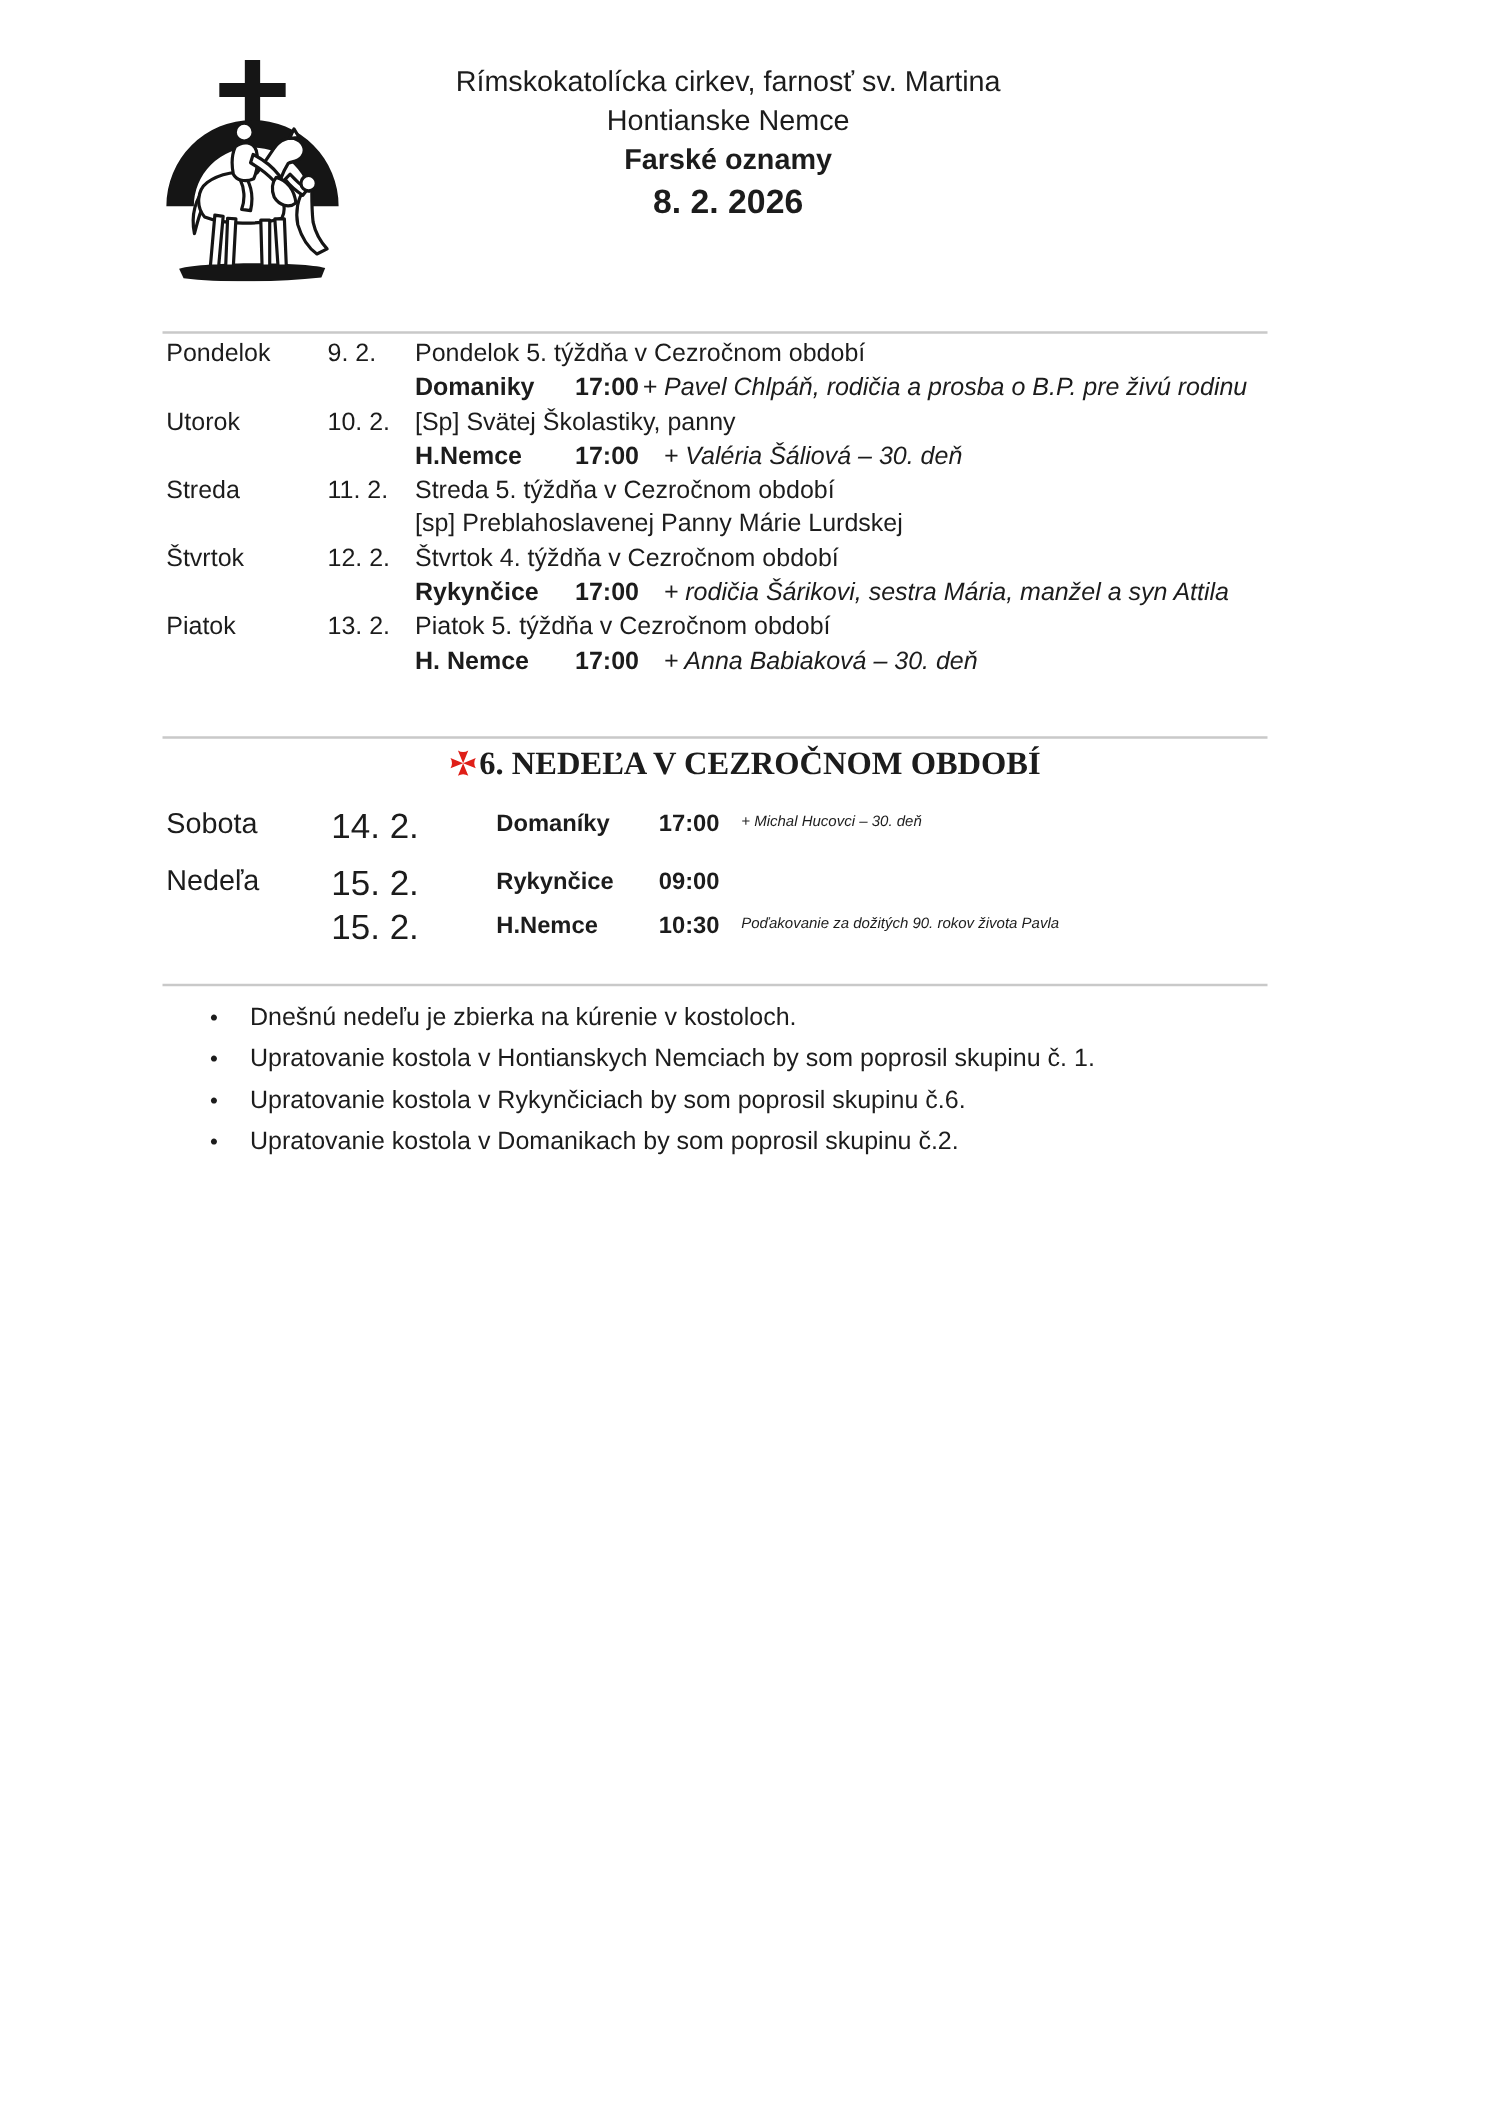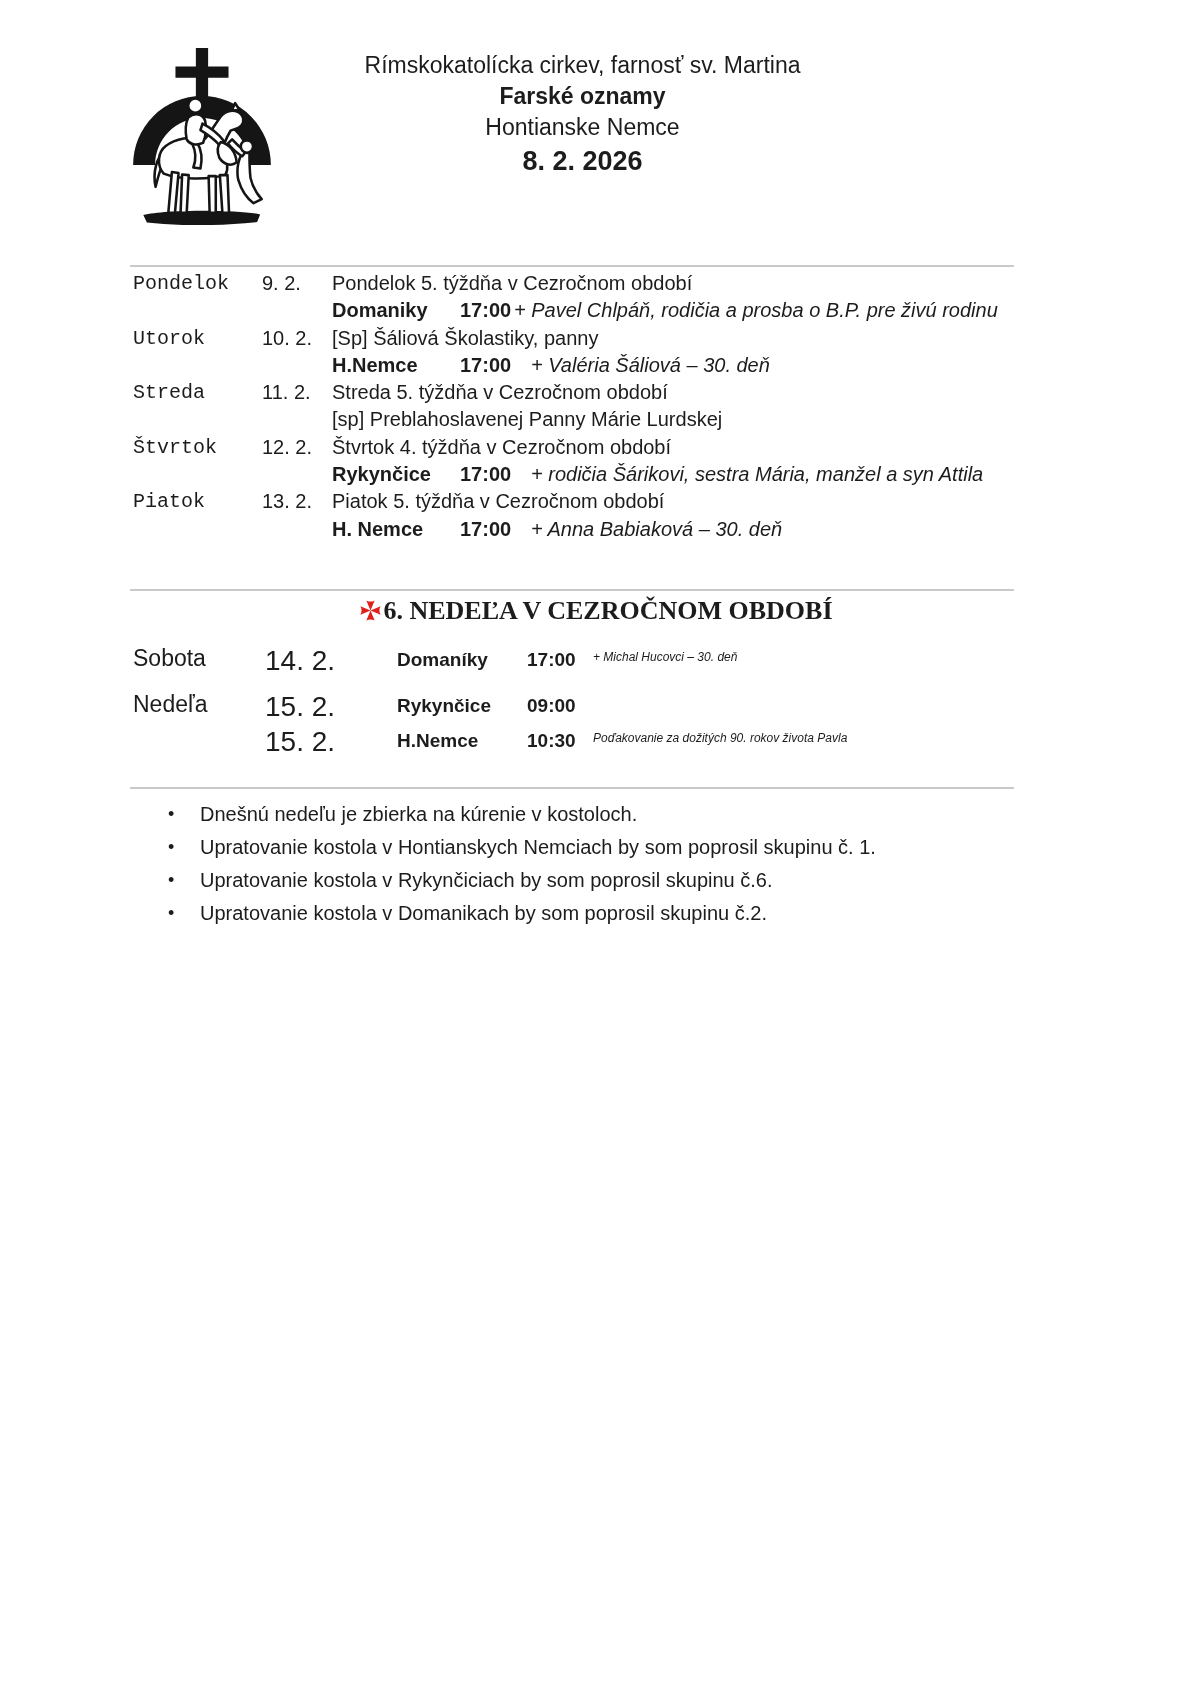--- a/index.html
+++ b/index.html
@@ -20,21 +20,21 @@
   .header-line.bold{font-weight:bold;}
   .header-date{font-size:27px;line-height:36px;font-weight:bold;}
   
   .rule{position:absolute;left:130px;width:932px;height:2px;background:var(--rule);}
   .rule-1{top:265px;}
   .rule-2{top:589px;}
   .rule-3{top:787px;}
   
   .weekday{position:absolute;left:133px;top:272px;font-size:20px;}
   .sline{position:relative;height:27.3px;white-space:nowrap;}
-  .s-day{position:absolute;left:0;top:0;font-family:Liberation Mono, monospace;}
+  .s-day{position:absolute;left:0;top:0;}
   .s-date{position:absolute;left:129px;top:0;}
   .s-feast,.s-note{position:absolute;left:199px;top:0;}
   .s-place{position:absolute;left:199px;top:0;font-weight:bold;}
   .s-time{position:absolute;left:327px;top:0;font-weight:bold;}
   .s-int{position:absolute;left:398px;top:0;font-style:italic;}
   .s-int.tight{left:381px;}
   
   .sunday-head{
     position:absolute;left:130px;top:596px;width:932px;text-align:center;
     font-family:"Liberation Serif",serif;font-weight:bold;font-size:26px;white-space:nowrap;
@@ -82,42 +82,42 @@
         <path d="M182 188 C199 192 211 208 213 228 C202 237 187 232 179 219 C174 207 176 195 182 188 Z"></path>
         <path d="M226 208 C216 220 212 242 216 262 C222 282 232 298 246 308 L262 300 C251 288 243 272 240 258 C238 240 238 222 238 210 Z"></path>
         <path d="M224 216 C214 210 203 200 196 191 L204 183 C212 192 222 201 231 207 Z"></path>
         <circle cx="233" cy="197" r="12"></circle>
       </g>
     </svg>
   </div>
 
   <div class="header">
     <div class="header-line">Rímskokatolícka cirkev, farnosť sv. Martina</div>
+    <div class="header-line">Hontianske Nemce</div>
     <div class="header-line bold">Farské oznamy</div>
-    <div class="header-line">Hontianske Nemce</div>
     <div class="header-date">8. 2. 2026</div>
   </div>
 
   <div class="rule rule-1"></div>
 
   <div class="weekday">
       <div class="sline">
         <span class="s-day">Pondelok</span>
         <span class="s-date">9. 2.</span>
         <span class="s-feast">Pondelok 5. týždňa v Cezročnom období</span>
       </div>
       <div class="sline">
         <span class="s-place">Domaniky</span>
         <span class="s-time">17:00</span>
         <span class="s-int tight">+ Pavel Chlpáň, rodičia a prosba o B.P. pre živú rodinu</span>
       </div>
       <div class="sline">
         <span class="s-day">Utorok</span>
         <span class="s-date">10. 2.</span>
-        <span class="s-feast">[Sp] Šáliová Školastiky, panny</span>
+        <span class="s-feast">[Sp] Svätej Školastiky, panny</span>
       </div>
       <div class="sline">
         <span class="s-place">H.Nemce</span>
         <span class="s-time">17:00</span>
         <span class="s-int">+ Valéria Šáliová – 30. deň</span>
       </div>
       <div class="sline">
         <span class="s-day">Streda</span>
         <span class="s-date">11. 2.</span>
         <span class="s-feast">Streda 5. týždňa v Cezročnom období</span>

